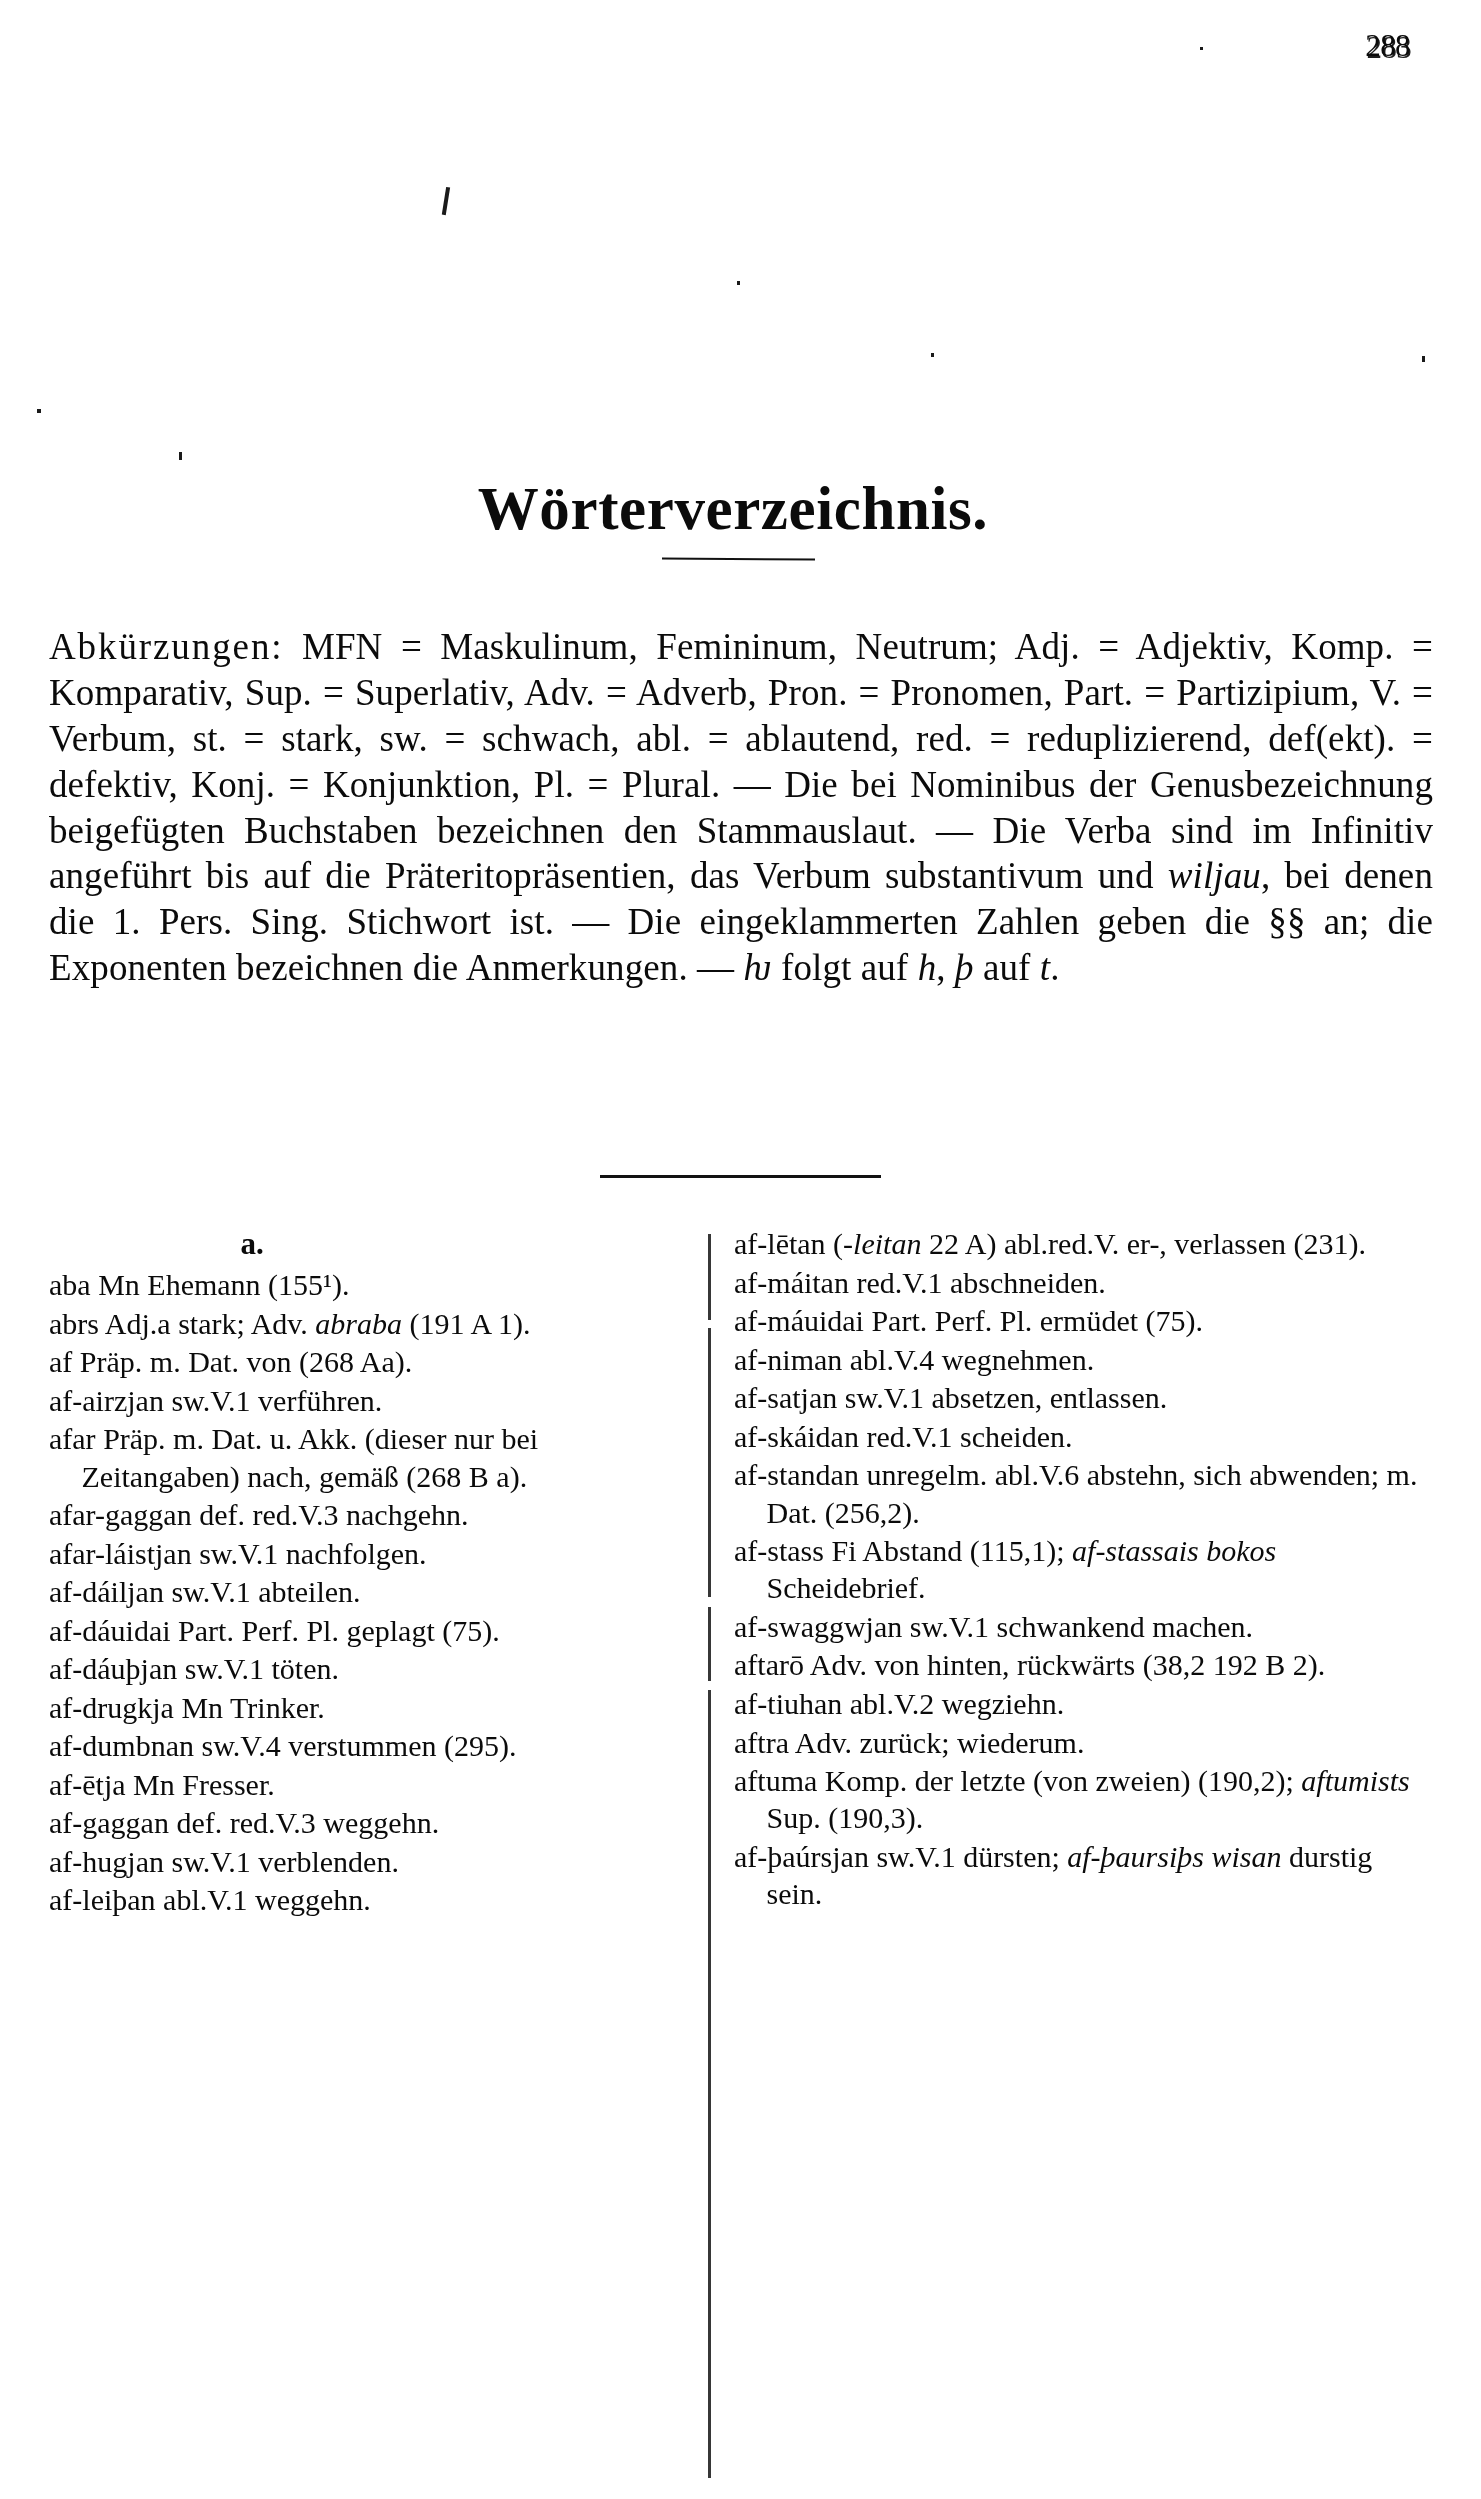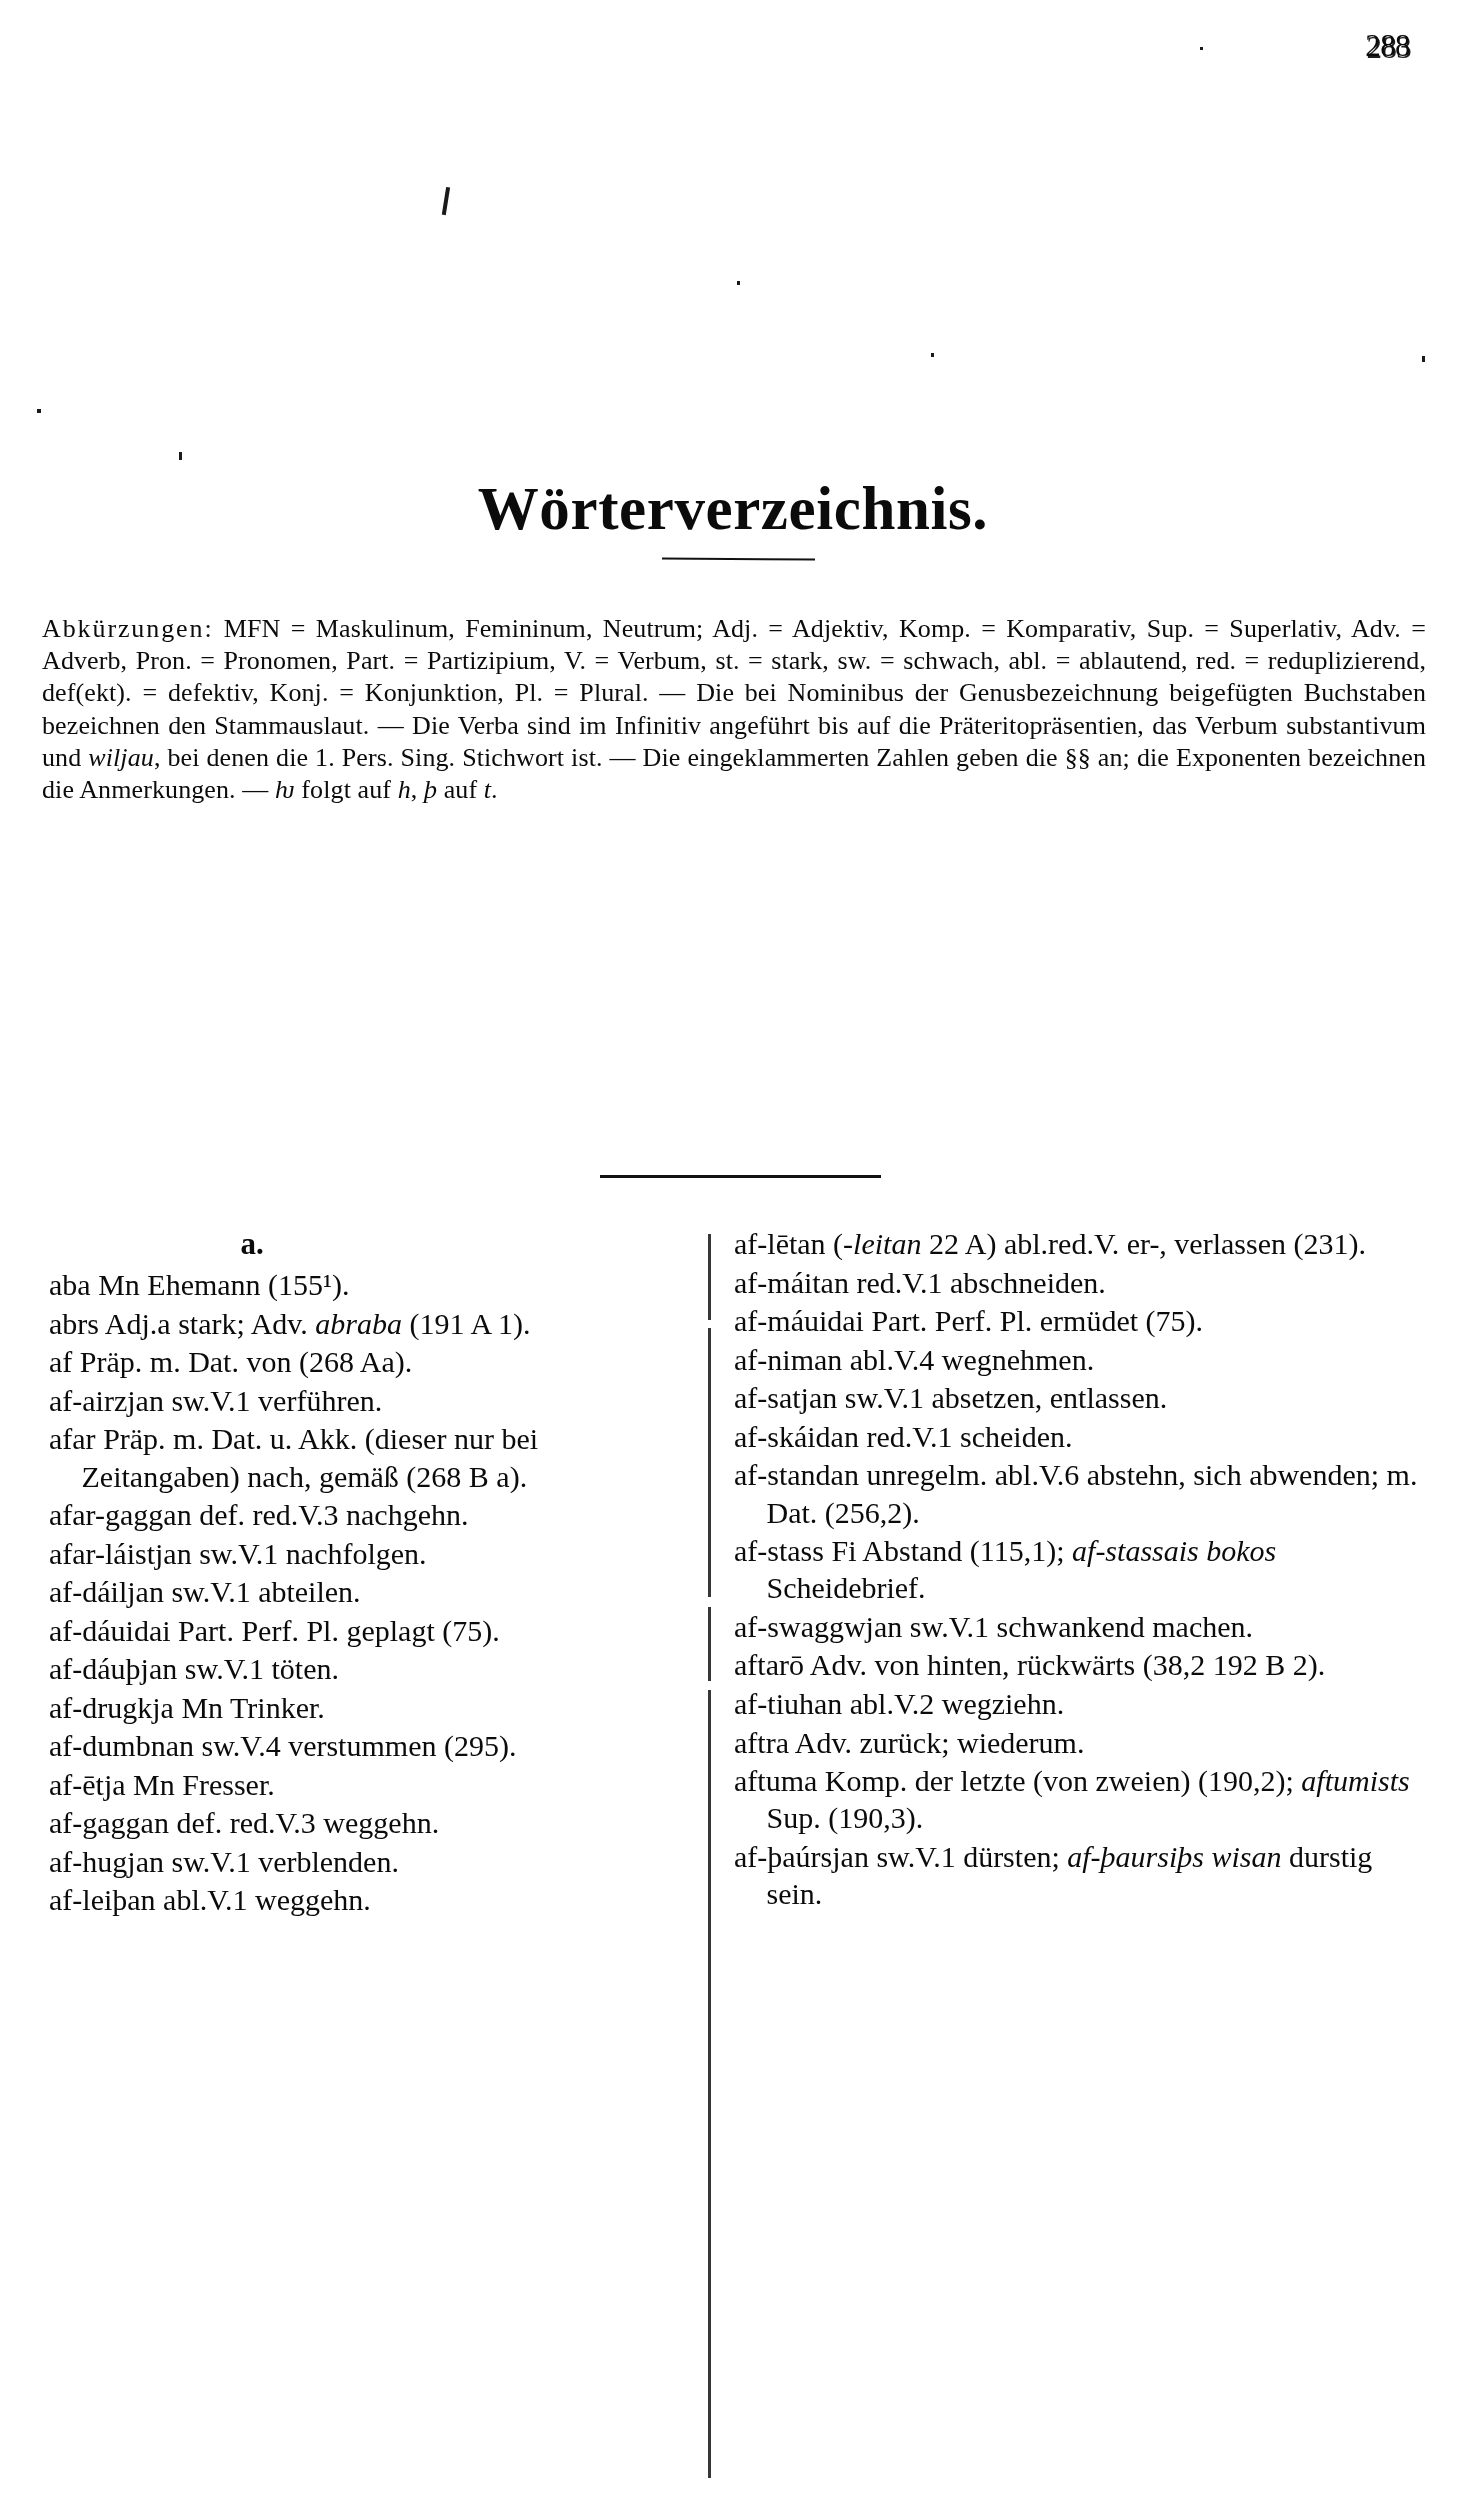--- a/index.html
+++ b/index.html
@@ -63,23 +63,23 @@
     width: 153px;
     height: 1.9px;
     background: #111;
     transform: rotate(0.45deg);
   }
 
   
   #intro {
     position: absolute;
     top: 587px;
-    left: 42px;
+    left: 49px;
     width: 1384px;
-    font-size: 26px;
+    font-size: 37px;
     line-height: 1.24;
     text-align: justify;
     text-justify: inter-word;
     letter-spacing: 0.1px;
   }
   #intro .lead {
     letter-spacing: 1.9px;
     font-weight: normal;
   }
   #intro i { font-style: italic; }

